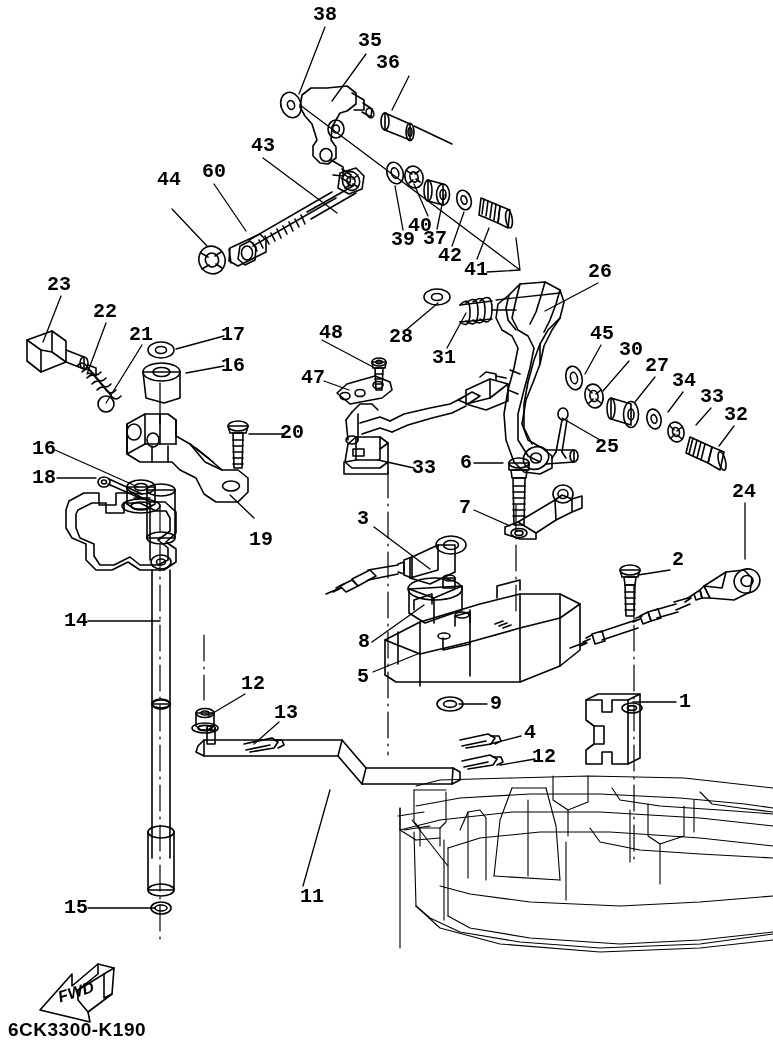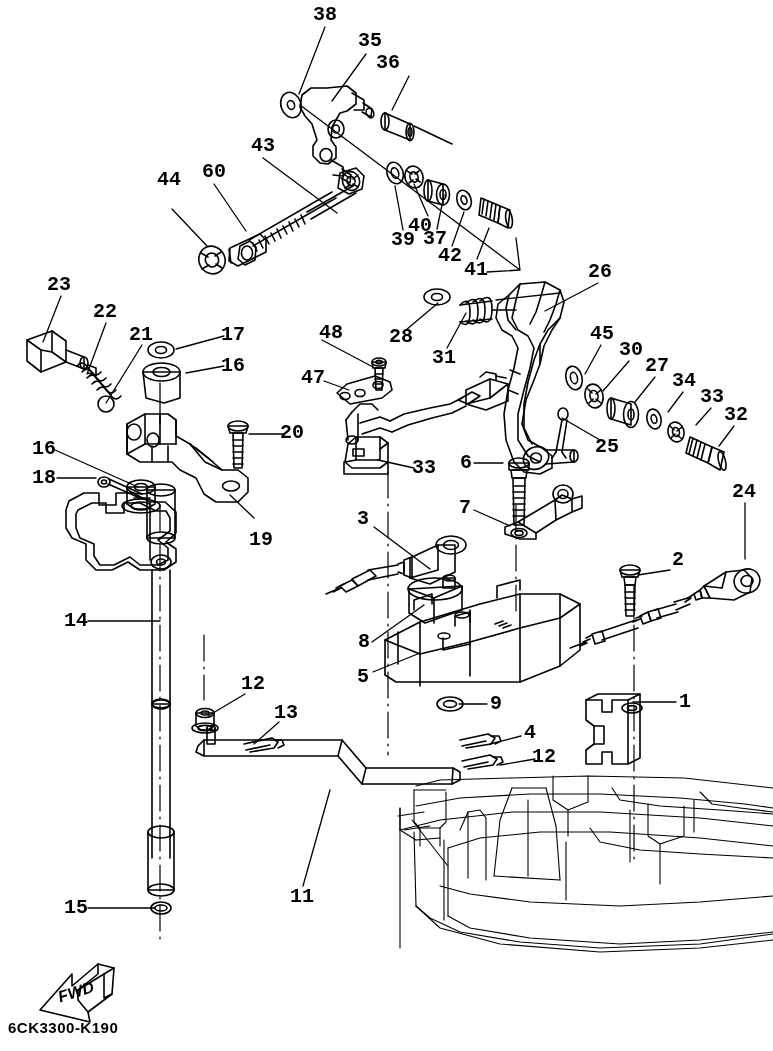--- a/index.html
+++ b/index.html
@@ -20,21 +20,21 @@
     color:#000;
     letter-spacing:0px;
     line-height:20px;
     white-space:nowrap;
     transform:translate(-50%,-50%);
     -webkit-font-smoothing:none;
   }
   #partcode{
     position:absolute;left:8px;top:1019px;
     font-family:"Liberation Sans", sans-serif;
-    font-size:15px;font-weight:bold;color:#000;letter-spacing:.5px;
+    font-size:19px;font-weight:bold;color:#000;letter-spacing:.5px;
     white-space:nowrap;
   }
   #fwdlabel{
     position:absolute;left:56px;top:989px;
     font-family:"Liberation Sans", sans-serif;
     font-size:16px;font-weight:bold;font-style:italic;color:#000;
     transform:rotate(-17deg);transform-origin:0 0;
     white-space:nowrap;pointer-events:none;
   }
 </style>
@@ -623,21 +623,21 @@
   <div class="cal" style="left:685px;top:702px">1</div>
   <div class="cal" style="left:678px;top:560px">2</div>
   <div class="cal" style="left:363px;top:519px">3</div>
   <div class="cal" style="left:530px;top:733px">4</div>
   <div class="cal" style="left:363px;top:677px">5</div>
   <div class="cal" style="left:466px;top:463px">6</div>
   <div class="cal" style="left:465px;top:508px">7</div>
   <div class="cal" style="left:364px;top:642px">8</div>
   <div class="cal" style="left:496px;top:704px">9</div>
   <div class="cal" style="left:544px;top:757px">12</div>
-  <div class="cal" style="left:302px;top:897px">11</div>
+  <div class="cal" style="left:312px;top:897px">11</div>
   <div class="cal" style="left:253px;top:684px">12</div>
   <div class="cal" style="left:286px;top:713px">13</div>
   <div class="cal" style="left:76px;top:621px">14</div>
   <div class="cal" style="left:76px;top:908px">15</div>
   <div class="cal" style="left:233px;top:366px">16</div>
   <div class="cal" style="left:44px;top:449px">16</div>
   <div class="cal" style="left:233px;top:335px">17</div>
   <div class="cal" style="left:44px;top:478px">18</div>
   <div class="cal" style="left:261px;top:540px">19</div>
   <div class="cal" style="left:292px;top:433px">20</div>

